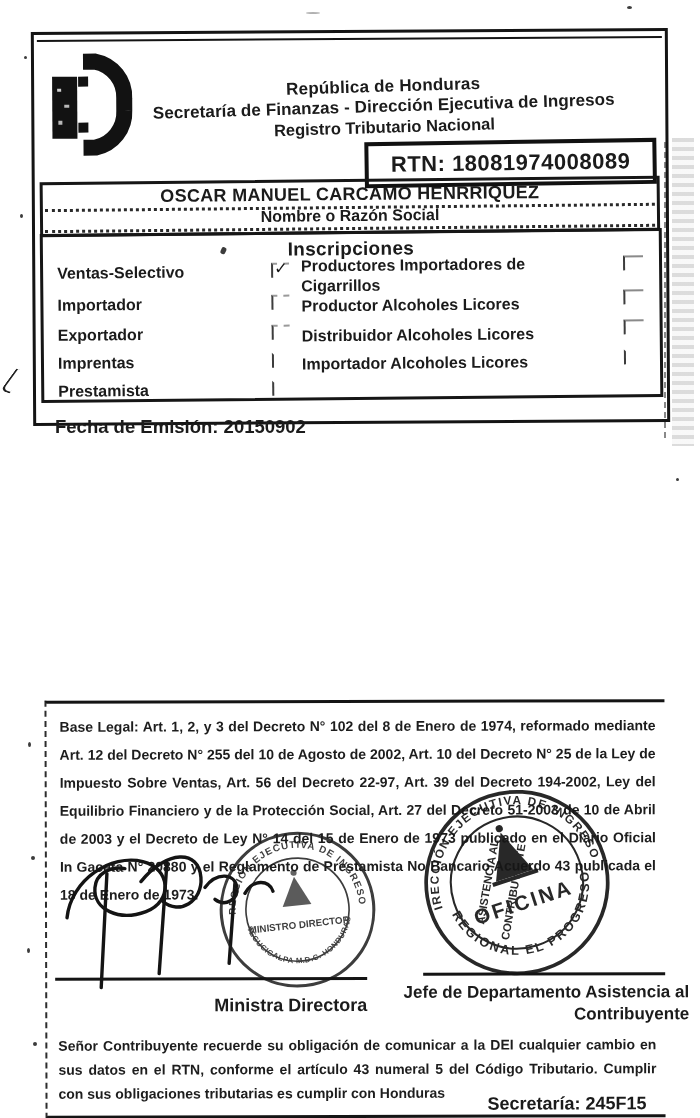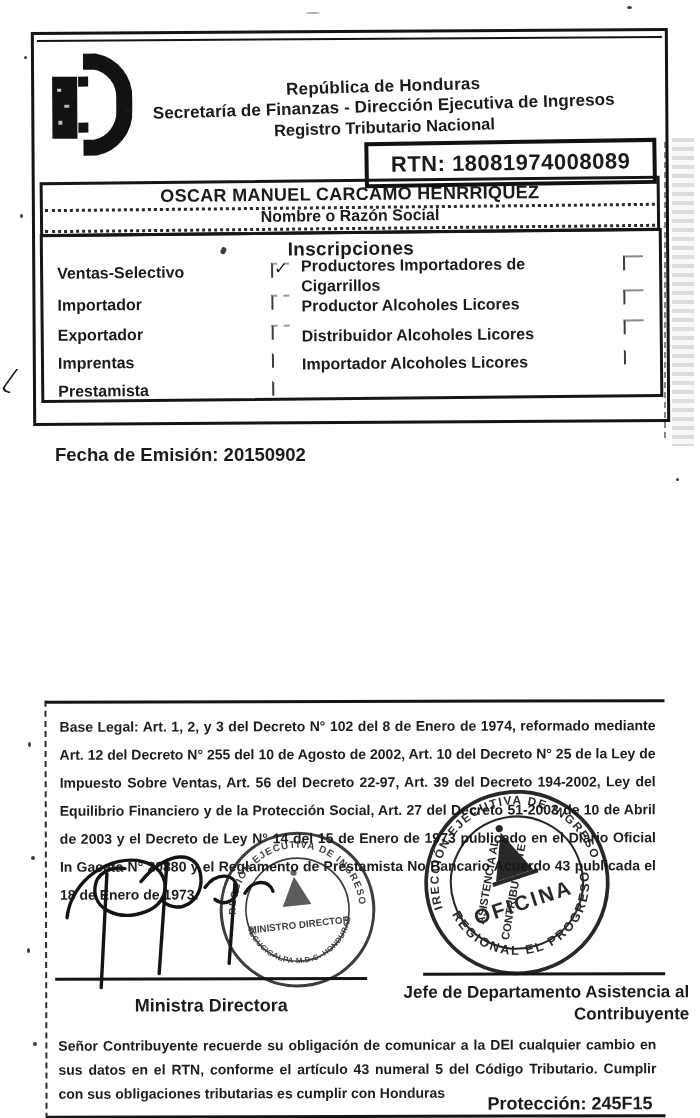--- a/index.html
+++ b/index.html
@@ -39,39 +39,39 @@
             transform:rotate(-0.2deg);}
   .insc-title{position:absolute;left:0;right:0;top:4px;text-align:center;font-weight:bold;font-size:19px;letter-spacing:.3px;}
   .ins-row{position:absolute;left:14px;display:flex;align-items:flex-start;width:280px;}
   .ins-row .lbl{width:214px;font-weight:bold;font-size:16px;}
   .cb{display:inline-block;width:16px;height:13px;border-left:2px solid #3d3d3d;border-top:2px dashed #9a9a9a;position:relative;}
   .cb .tick{position:absolute;left:1px;top:-6px;font-style:normal;font-weight:bold;font-size:16px;color:#141414;}
   .rcol{position:absolute;left:258px;top:0;width:352px;height:163px;}
   .rcol .rlbl{position:absolute;left:0;width:258px;font-weight:bold;font-size:16px;line-height:20px;}
   .rcol .cb{position:absolute;right:10px;border-top:2px solid #8a8a8a;width:18px;}
 
-  .fecha{position:absolute;left:55px;top:444px;font-weight:bold;font-size:18.5px;}
+  .fecha{position:absolute;left:55px;top:416px;font-weight:bold;font-size:18.5px;}
 
   .pen-mark{position:absolute;left:8px;top:368px;width:8px;height:24px;border-left:2.5px solid #222;
             border-bottom:2px solid #222;transform:rotate(18deg) skewX(-18deg);border-radius:0 0 0 6px;}
 
   
   .doc-bot{position:absolute;left:45px;top:700px;width:618px;height:412px;
            border-top:3px solid #141414;border-bottom:3px solid #141414;border-left:2px dashed #2d2d2d;
            transform:rotate(-0.15deg);}
   .base-legal{position:absolute;left:13px;top:9px;width:596px;text-align:justify;
               font-weight:bold;font-size:14px;line-height:28px;color:#1d1d1d;}
   .sig{position:absolute;left:2px;top:118px;width:270px;height:200px;}
   .stamp{position:absolute;opacity:.86;}
   .stamp-min{left:168px;top:124px;transform:rotate(-6deg);}
   .stamp-ofi{left:372px;top:82px;transform:rotate(-18deg);opacity:.92;}
 
   .sigline-l{position:absolute;left:8px;top:274px;width:312px;border-top:3px solid #141414;}
   .sigline-r{position:absolute;left:376px;top:270px;width:242px;border-top:3px solid #141414;}
-  .title-l{position:absolute;left:8px;top:292px;width:312px;text-align:center;font-weight:bold;font-size:18px;}
+  .title-l{position:absolute;left:8px;top:292px;width:312px;text-align:right;font-weight:bold;font-size:18px;}
   .title-r{position:absolute;left:352px;top:279px;width:290px;text-align:right;font-weight:bold;font-size:17px;line-height:22px;}
 
   .notice{position:absolute;left:11px;top:330px;width:598px;text-align:justify;
           font-weight:bold;font-size:14px;line-height:24px;color:#1d1d1d;}
   .docnum{position:absolute;left:12px;top:388px;font-weight:bold;font-size:19px;}
   .trans{position:absolute;left:440px;top:391px;font-weight:bold;font-size:18px;}
 </style>
 </head>
 <body>
 
@@ -215,16 +215,16 @@
       <text x="95" y="122" text-anchor="middle" font-family="Liberation Sans, sans-serif" font-size="20" font-weight="bold" letter-spacing="2.5" fill="#161616">OFICINA</text>
     </svg>
 
     <div class="sigline-l"></div>
     <div class="sigline-r"></div>
     <div class="title-l">Ministra Directora</div>
     <div class="title-r">Jefe de Departamento Asistencia al Contribuyente</div>
 
     <div class="notice">Señor Contribuyente recuerde su obligación de comunicar a la DEI cualquier cambio en sus datos en el RTN, conforme el artículo 43 numeral 5 del Código Tributario. Cumplir con sus obligaciones tributarias es cumplir con Honduras</div>
 
-    <div class="trans">Protección: 245F15</div>
+    <div class="trans">Secretaría: 245F15</div>
   </div>
 
 </div>
 
 </body></html>

